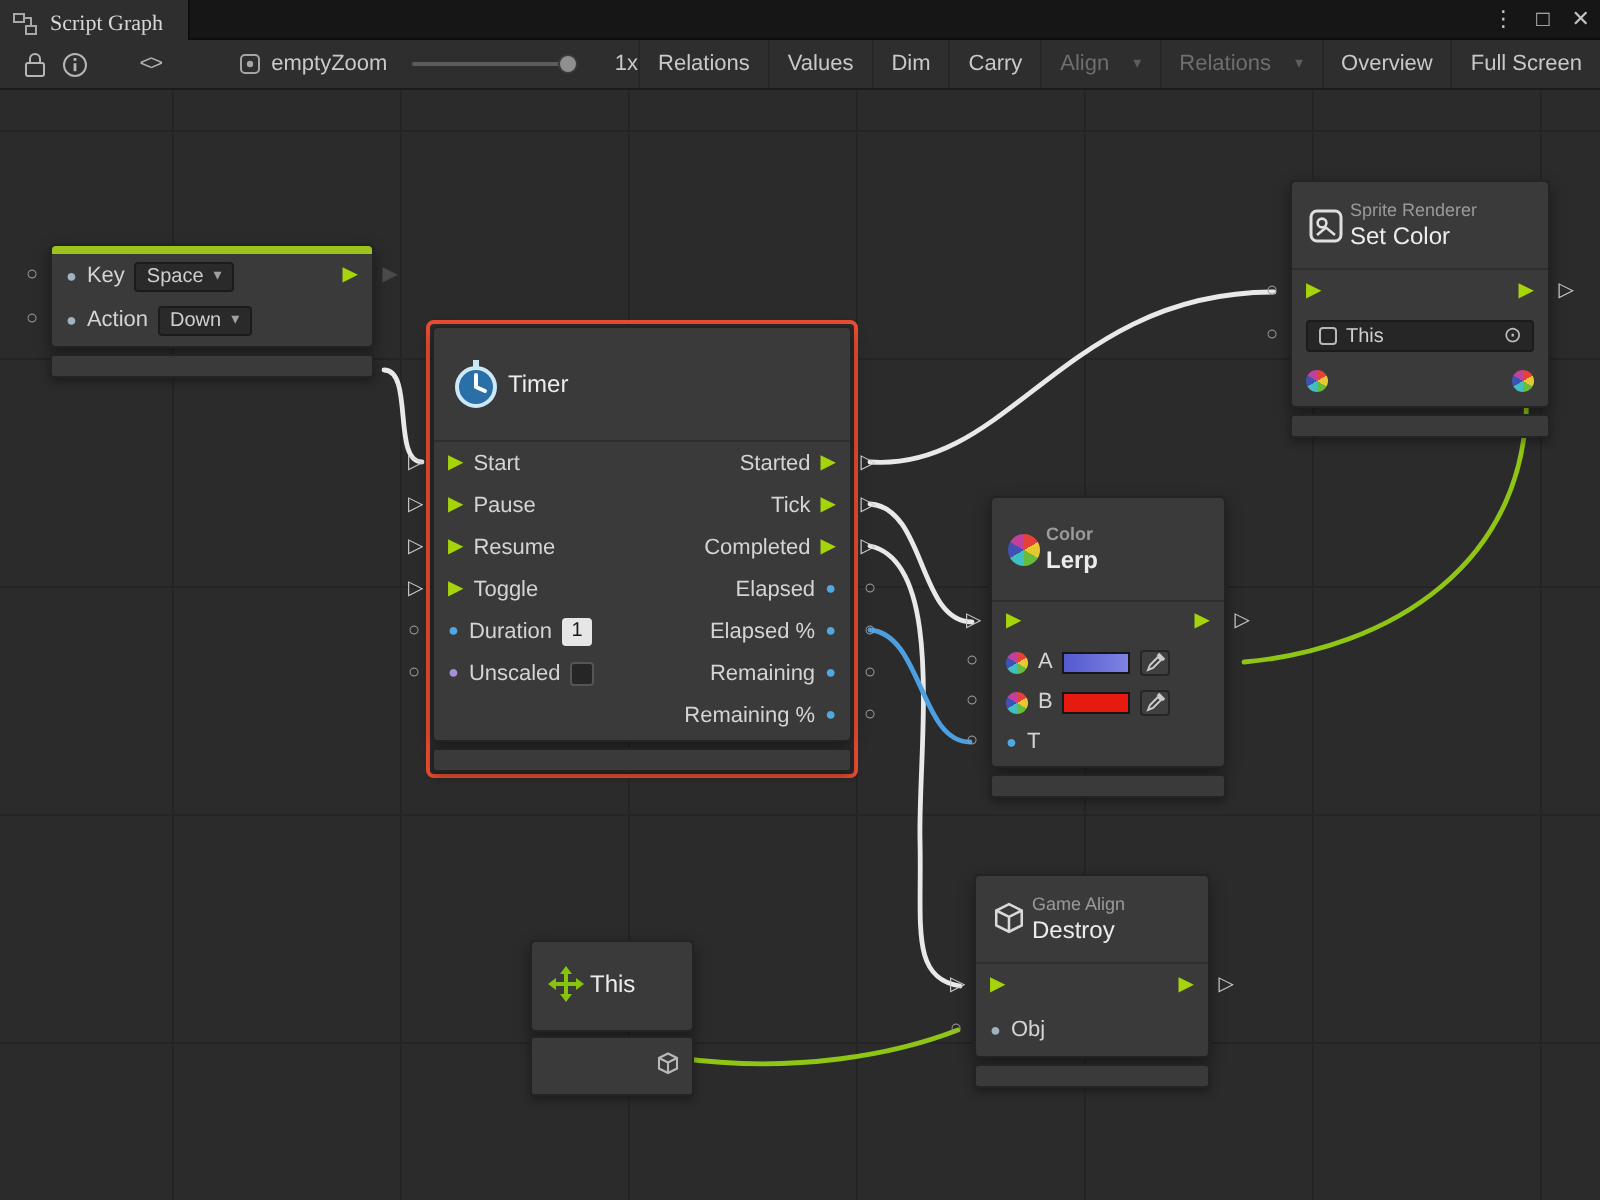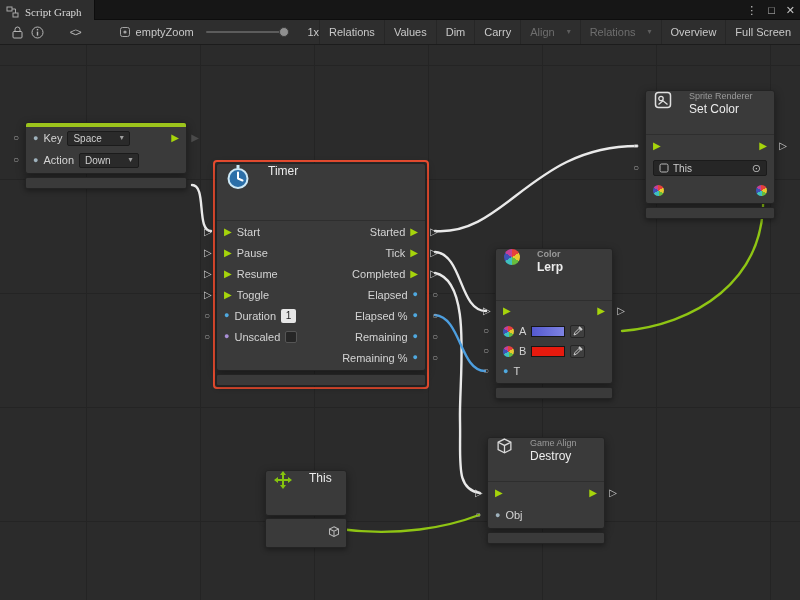--- a/index.html
+++ b/index.html
@@ -40,21 +40,21 @@
   svg.wires{position:absolute;left:0;top:0;pointer-events:none;}
   svg.wires path{fill:none;stroke-width:2.4;stroke-linecap:round;}
   .w-white{stroke:var(--wire-white,#e9e9e9);}
   .w-blue{stroke:var(--wire-blue,#4d9fe0);}
   .w-green{stroke:var(--wire-green,#8fc514);}
   
   .gnode{position:absolute;}
   .gnode.selected{border:2px solid var(--selection,#ed4e31);padding:1px;border-radius:4px;}
   .nmain{background:#3a3a3a;border:1px solid #232323;border-radius:3px;box-shadow:0 3px 8px rgba(0,0,0,.4);padding-bottom:2px;}
   .estrip{height:4px;background:var(--event-strip,#9cc41c);border-radius:2px 2px 0 0;}
-  .nheader{display:flex;align-items:flex-start;gap:17px;padding:0 8px;border-bottom:1px solid #2e2e2e;}
+  .nheader{display:flex;align-items:center;gap:3px;padding:0 8px;border-bottom:1px solid #2e2e2e;}
   .htext{display:flex;flex-direction:column;line-height:1.2;}
   .htitle{font-size:12px;color:#ececec;white-space:nowrap;}
   .hsub{font-size:9px;color:#9a9a9a;white-space:nowrap;}
   .hicon{flex:none;display:flex;align-items:center;}
   .row{position:relative;display:flex;align-items:center;gap:5px;padding:0 7px;}
   .spacer{flex:1;}
   .plabel{color:#d4d4d4;white-space:nowrap;}
   .nfooter{height:12px;background:#3a3a3a;border:1px solid #232323;border-radius:2px;margin-top:3px;box-shadow:0 2px 5px rgba(0,0,0,.35);}
   .nbody2{height:30px;background:#3a3a3a;border:1px solid #232323;border-radius:2px;margin-top:2px;display:flex;align-items:center;padding:0 6px;box-shadow:0 2px 5px rgba(0,0,0,.35);}
   
@@ -67,21 +67,21 @@
   .gi-circ{color:#9e9e9e;font-size:10px;line-height:1;}
   .gi-dot{font-size:9px;line-height:1;}
   .c-blue{color:var(--value-blue,#4fa9e0);}
   .c-purple{color:var(--bool-purple,#a98fd6);}
   .c-gray{color:#9fb2bd;}
   .gi-target{color:#bdbdbd;font-size:11px;line-height:1;}
   .gi-caret{font-size:8px;color:#a0a0a0;line-height:1;}
   .wheel{width:11px;height:11px;border-radius:50%;flex:none;
     background:conic-gradient(#e5413b 0 60deg,#e8c830 60deg 120deg,#67bc3d 120deg 180deg,#3fbfbf 180deg 240deg,#3f51b5 240deg 300deg,#c2409a 300deg 360deg);}
   .wheel.lg{width:16px;height:16px;}
-  .dd{background:#2a2a2a;border:1px solid #1b1b1b;border-radius:2px;color:#cfcfcf;font-size:10px;padding:1px 5px;display:flex;align-items:center;gap:18px;white-space:nowrap;}
+  .dd{background:#2a2a2a;border:1px solid #1b1b1b;border-radius:2px;color:#cfcfcf;font-size:10px;padding:1px 5px;display:flex;align-items:center;gap:5px;white-space:nowrap;}
   .vbox{background:#e6e6e6;color:#1a1a1a;min-width:15px;height:14px;font-size:10px;text-align:center;border-radius:2px;padding:0 2px;line-height:14px;}
   .cb{width:12px;height:12px;background:#262626;border:1px solid #555;border-radius:2px;}
   .swatch{width:34px;height:11px;border:1px solid #161616;flex:none;}
   .sw-a{background:linear-gradient(90deg,var(--swatch-a,#5459cf),#7e83e2);}
   .sw-b{background:var(--swatch-b,#e61a0e);}
   .dropbtn{width:15px;height:13px;background:#3f3f3f;border:1px solid #262626;border-radius:2px;display:flex;align-items:center;justify-content:center;flex:none;}
   .objfield{background:#262626;border:1px solid #1b1b1b;border-radius:2px;display:flex;align-items:center;gap:4px;padding:1px 5px;color:#cfcfcf;font-size:10px;flex:1;height:16px;}
   
   #n-keyboard .nheader{height:43px;}
   #n-keyboard .row{height:22px;}

